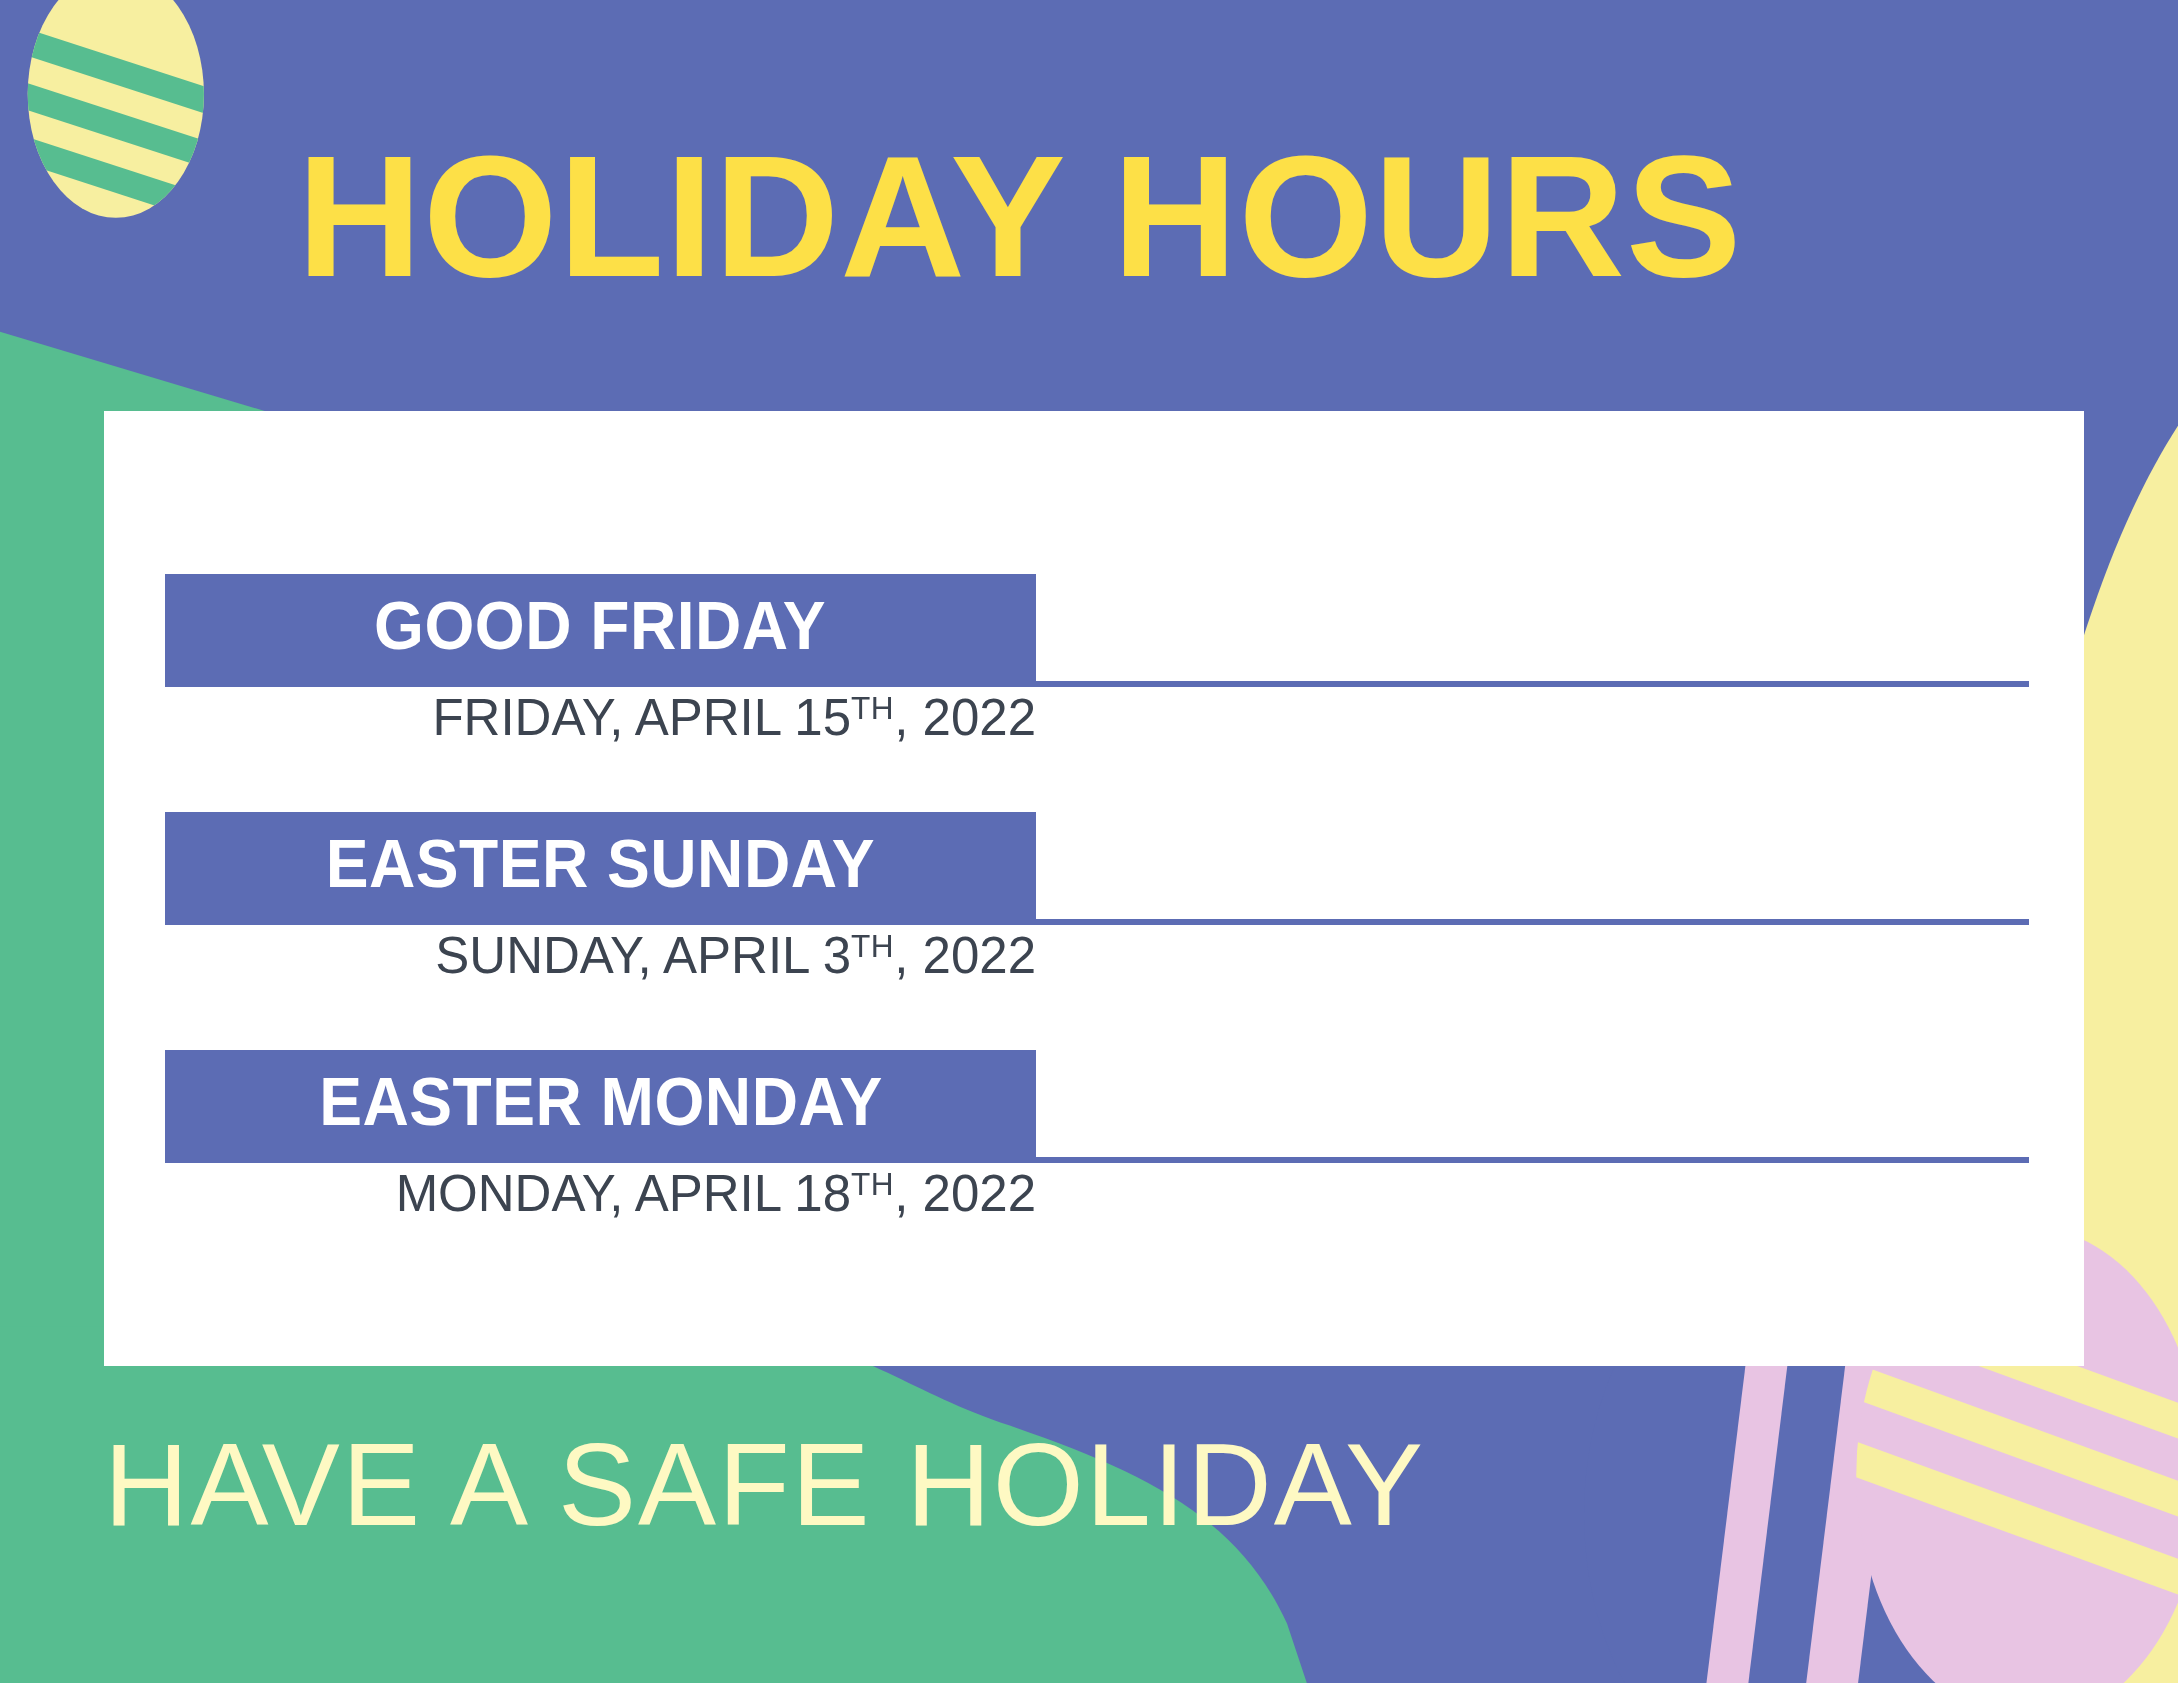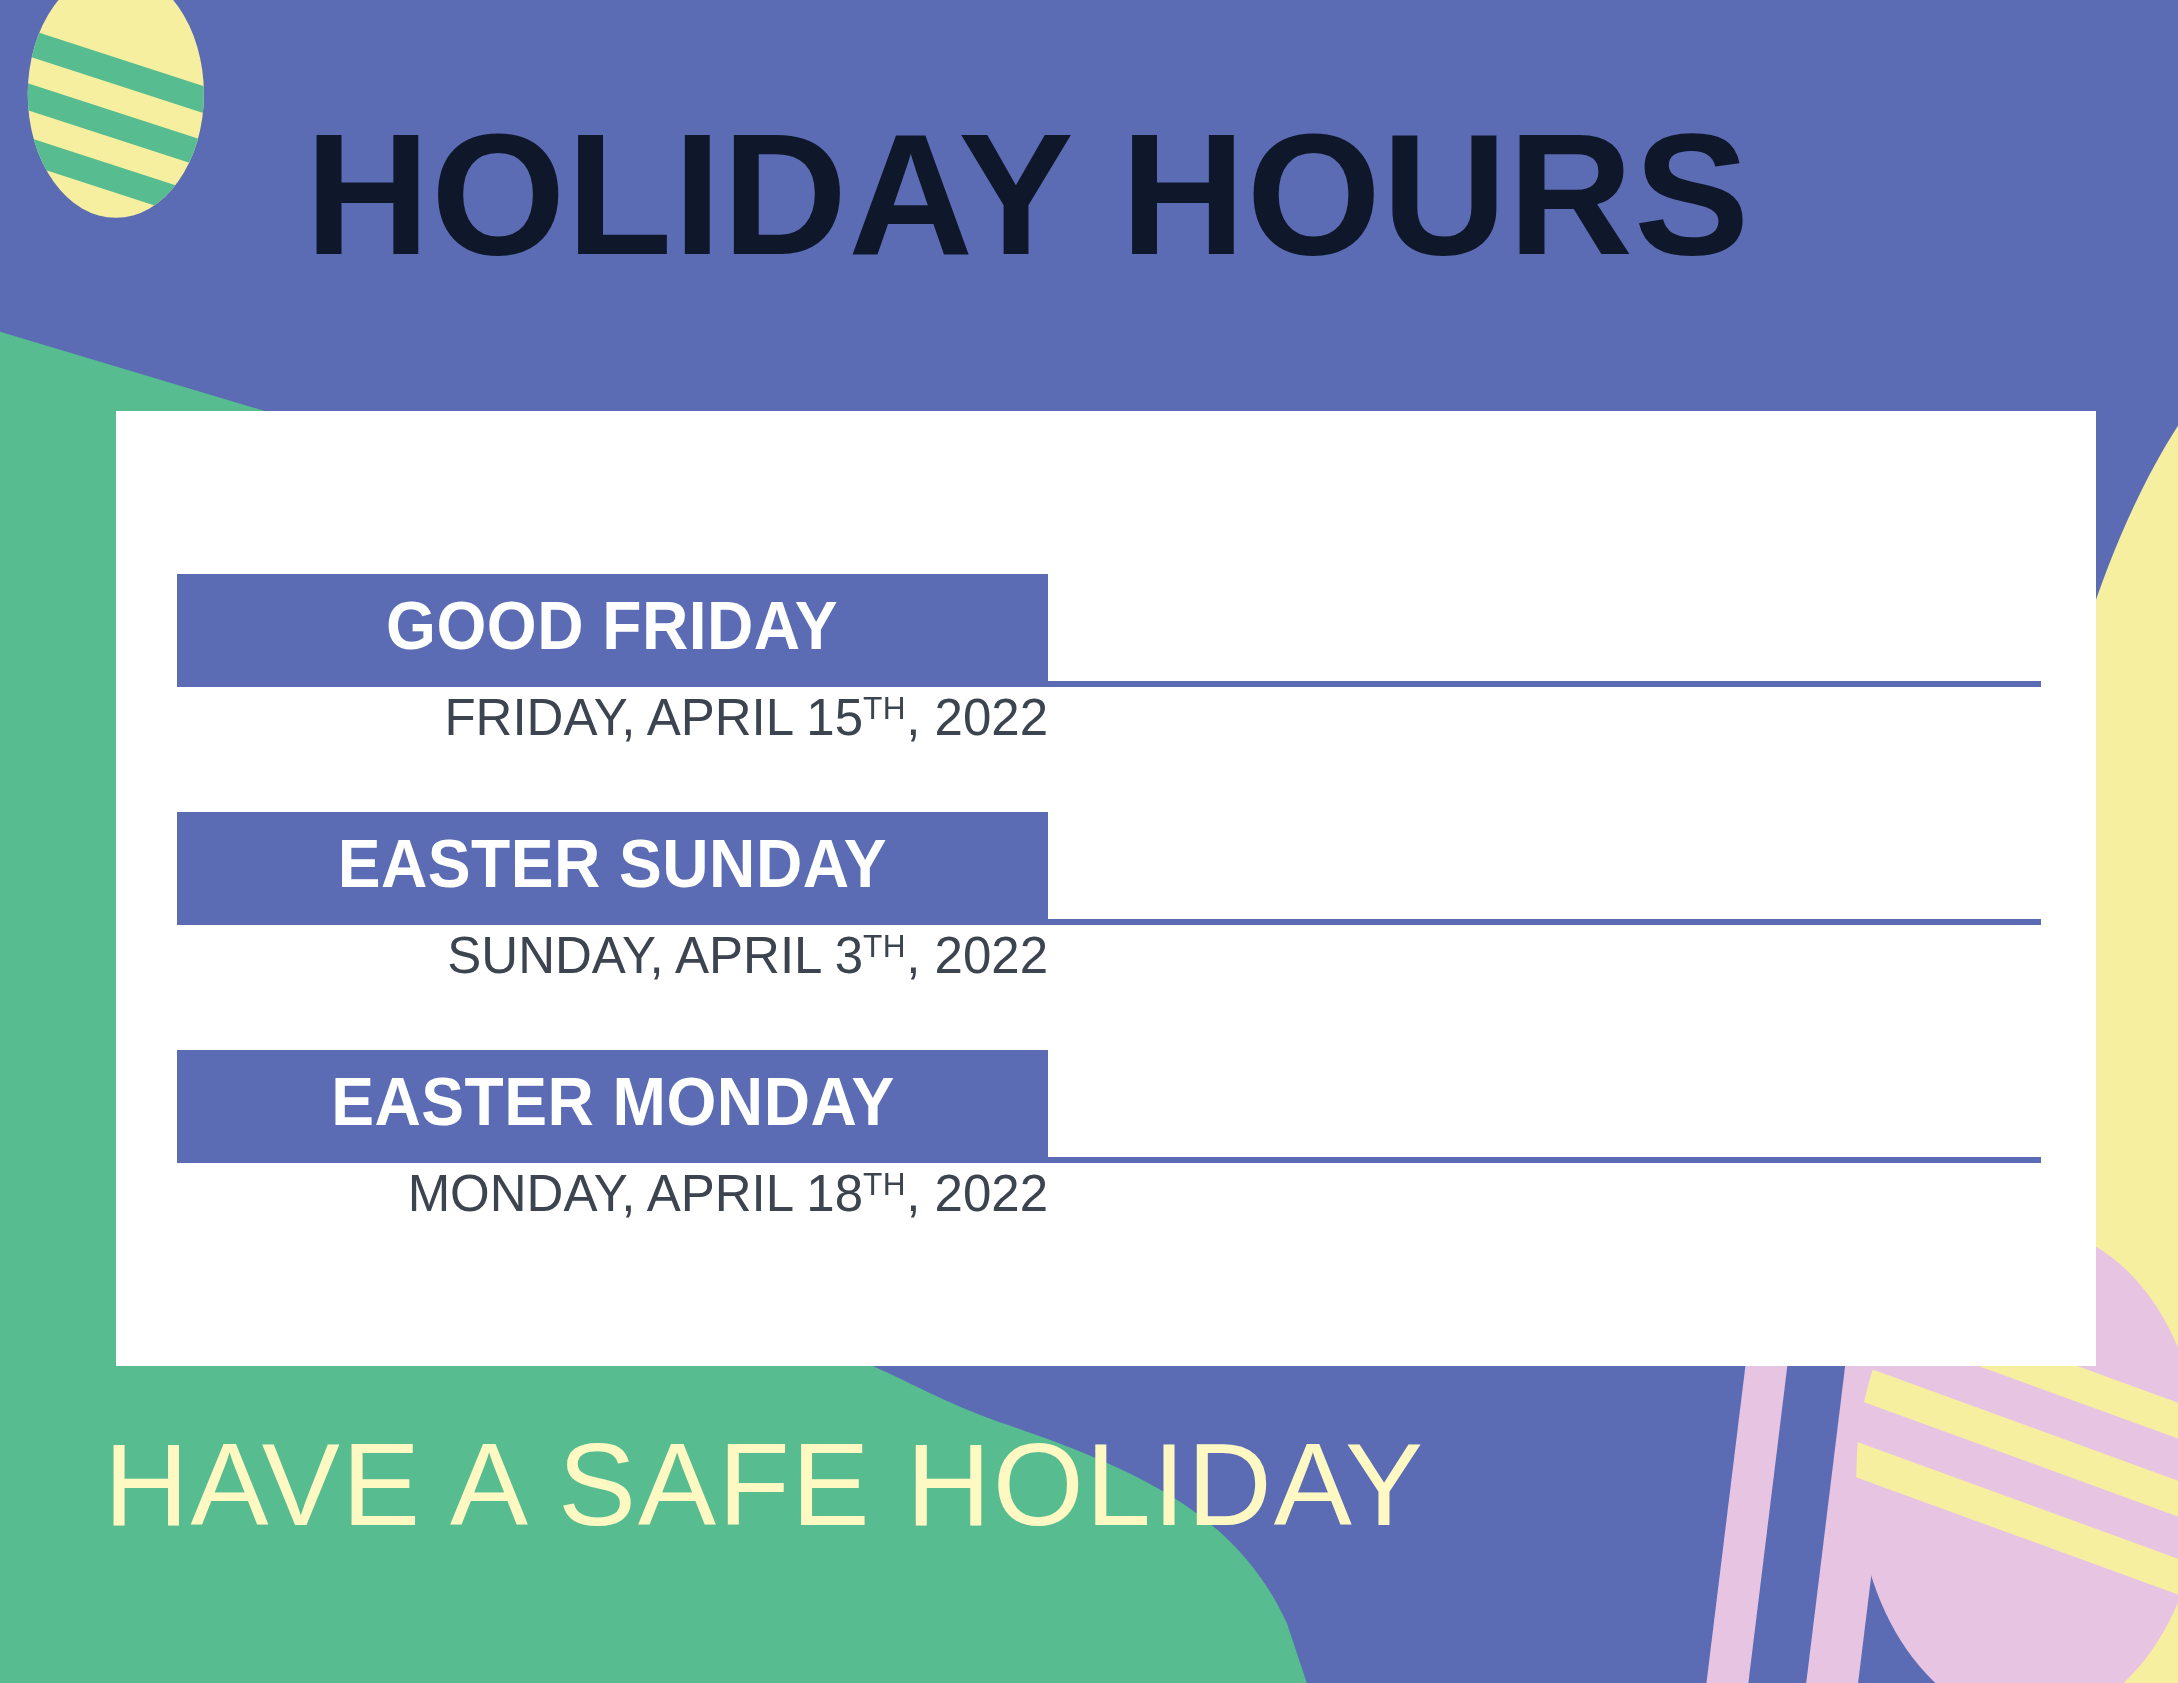--- a/index.html
+++ b/index.html
@@ -20,43 +20,42 @@
   .bg-layer {
     position: absolute;
     inset: 0;
     width: 2178px;
     height: 1683px;
   }
 
   
   #card {
     position: absolute;
-    left: 116px;
+    left: 104px;
     top: 411px;
     width: 1980px;
     height: 955px;
     background: #ffffff;
     z-index: 5;
   }
 
   
   #title {
     position: absolute;
     left: 297px;
-    top: 108px;
+    top: 130px;
     width: 1683px;
     z-index: 8;
-    color: #0f172a;
+    color: #fde047;
     font-size: 173px;
     line-height: 1;
     font-weight: 700;
     letter-spacing: 1px;
     font-family: "Liberation Sans", sans-serif;
     white-space: nowrap;
-    margin-left: 8px;
   }
 
   
   .holiday-row {
     position: absolute;
     left: 0;
     width: 1980px;
   }
   .row-0 { top: 163px; }
   .row-1 { top: 401px; }

